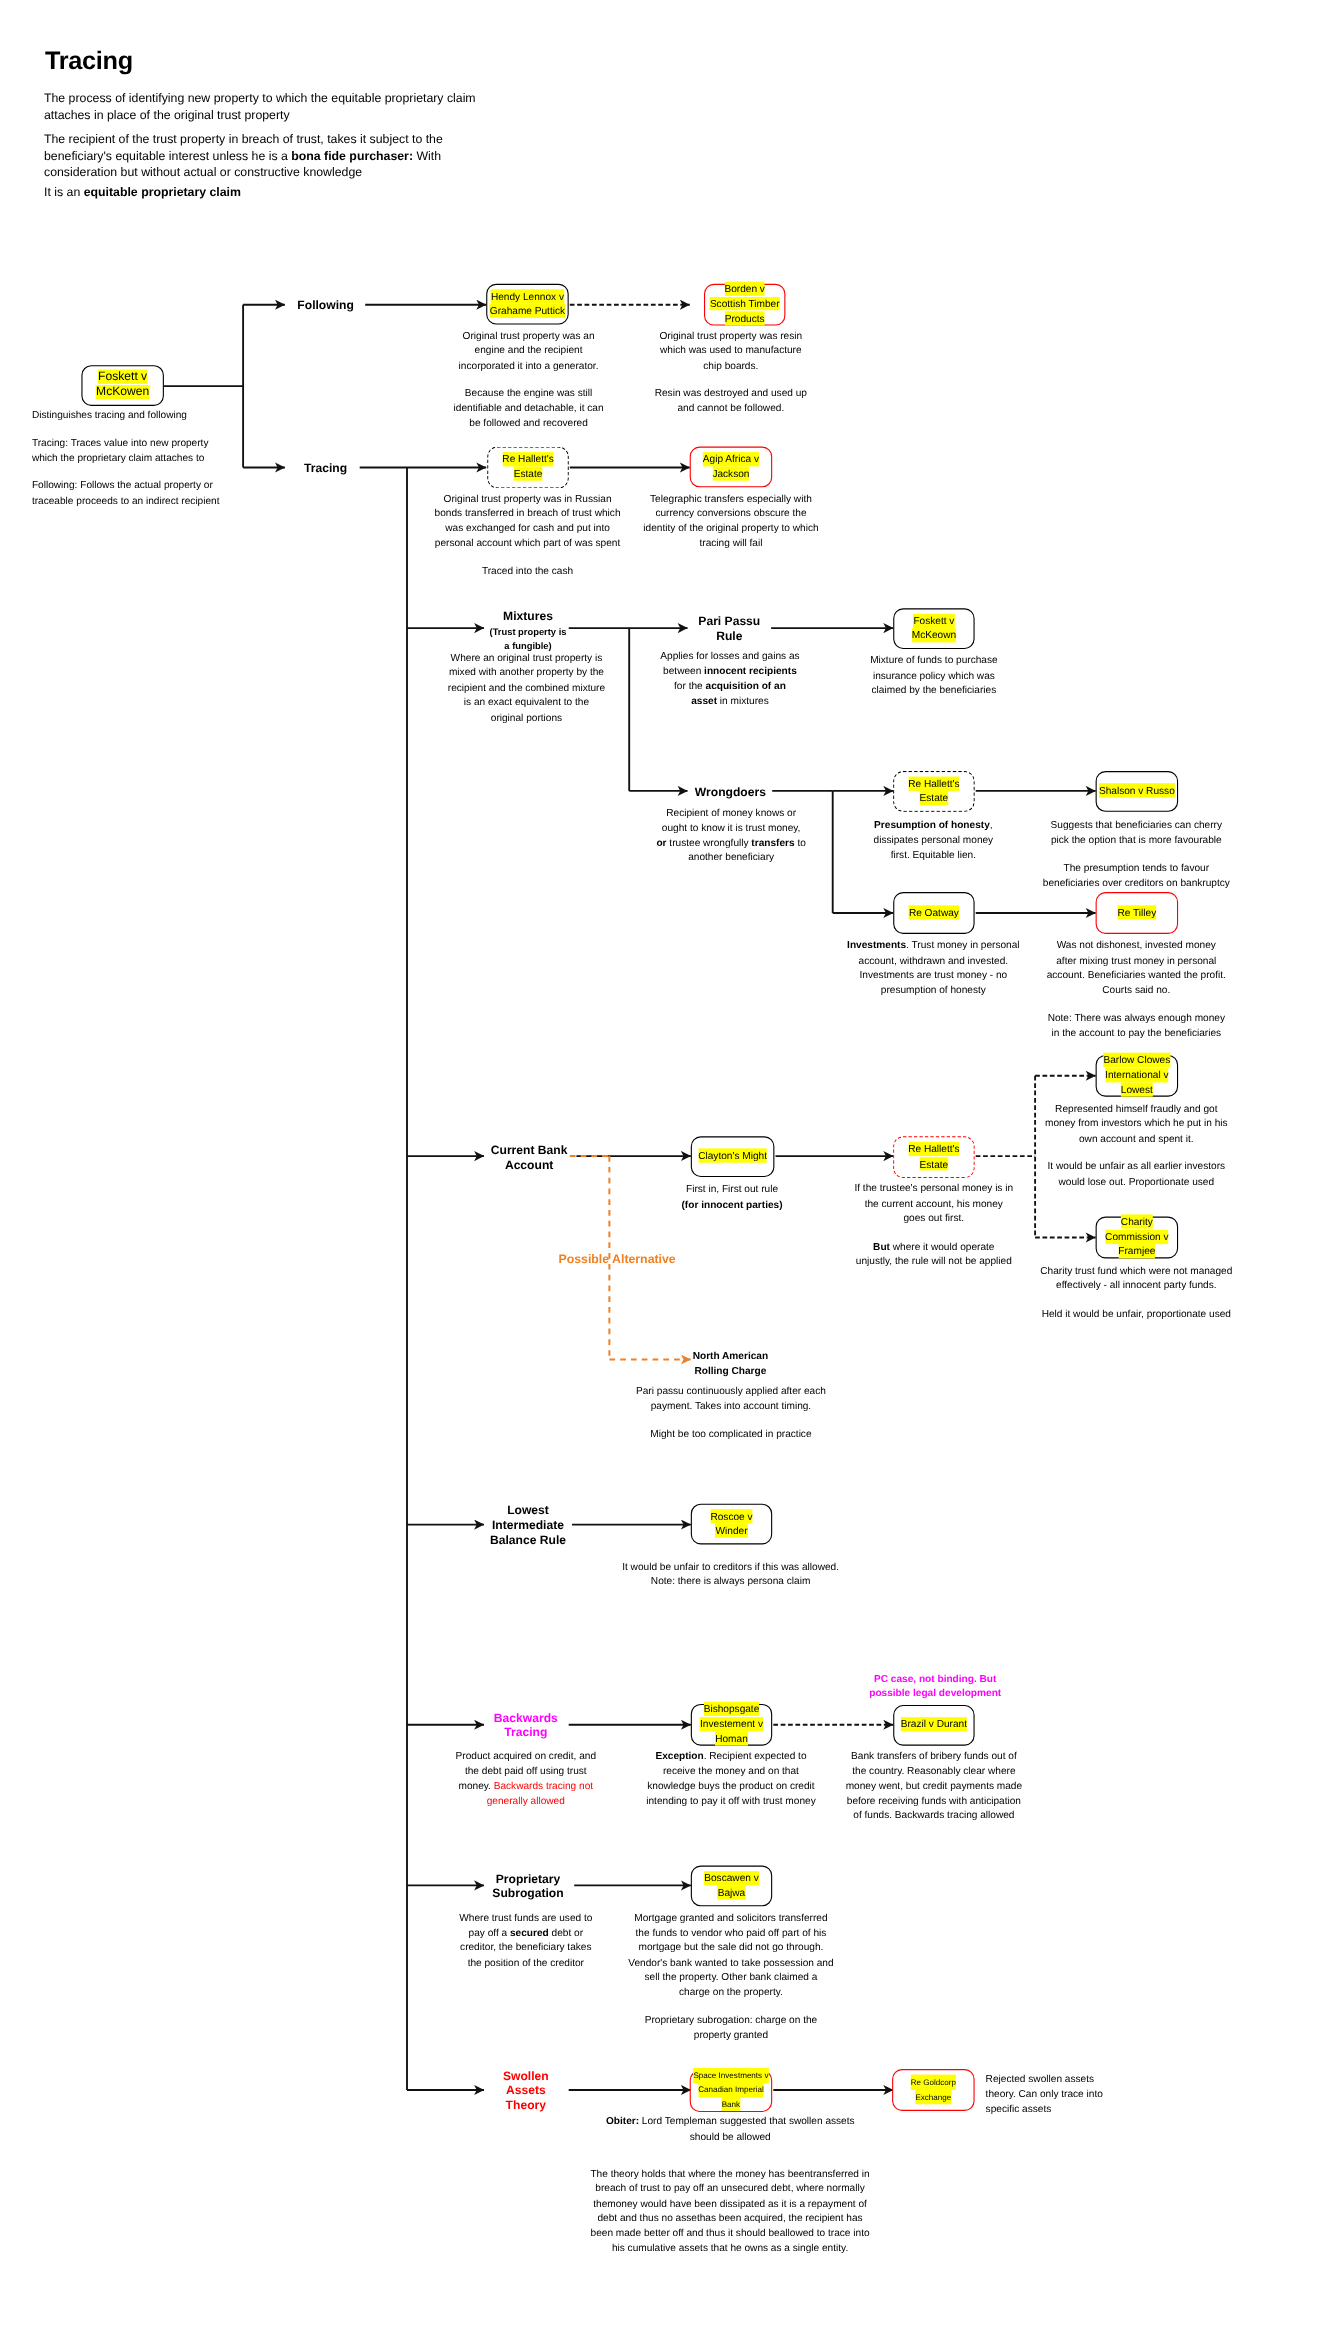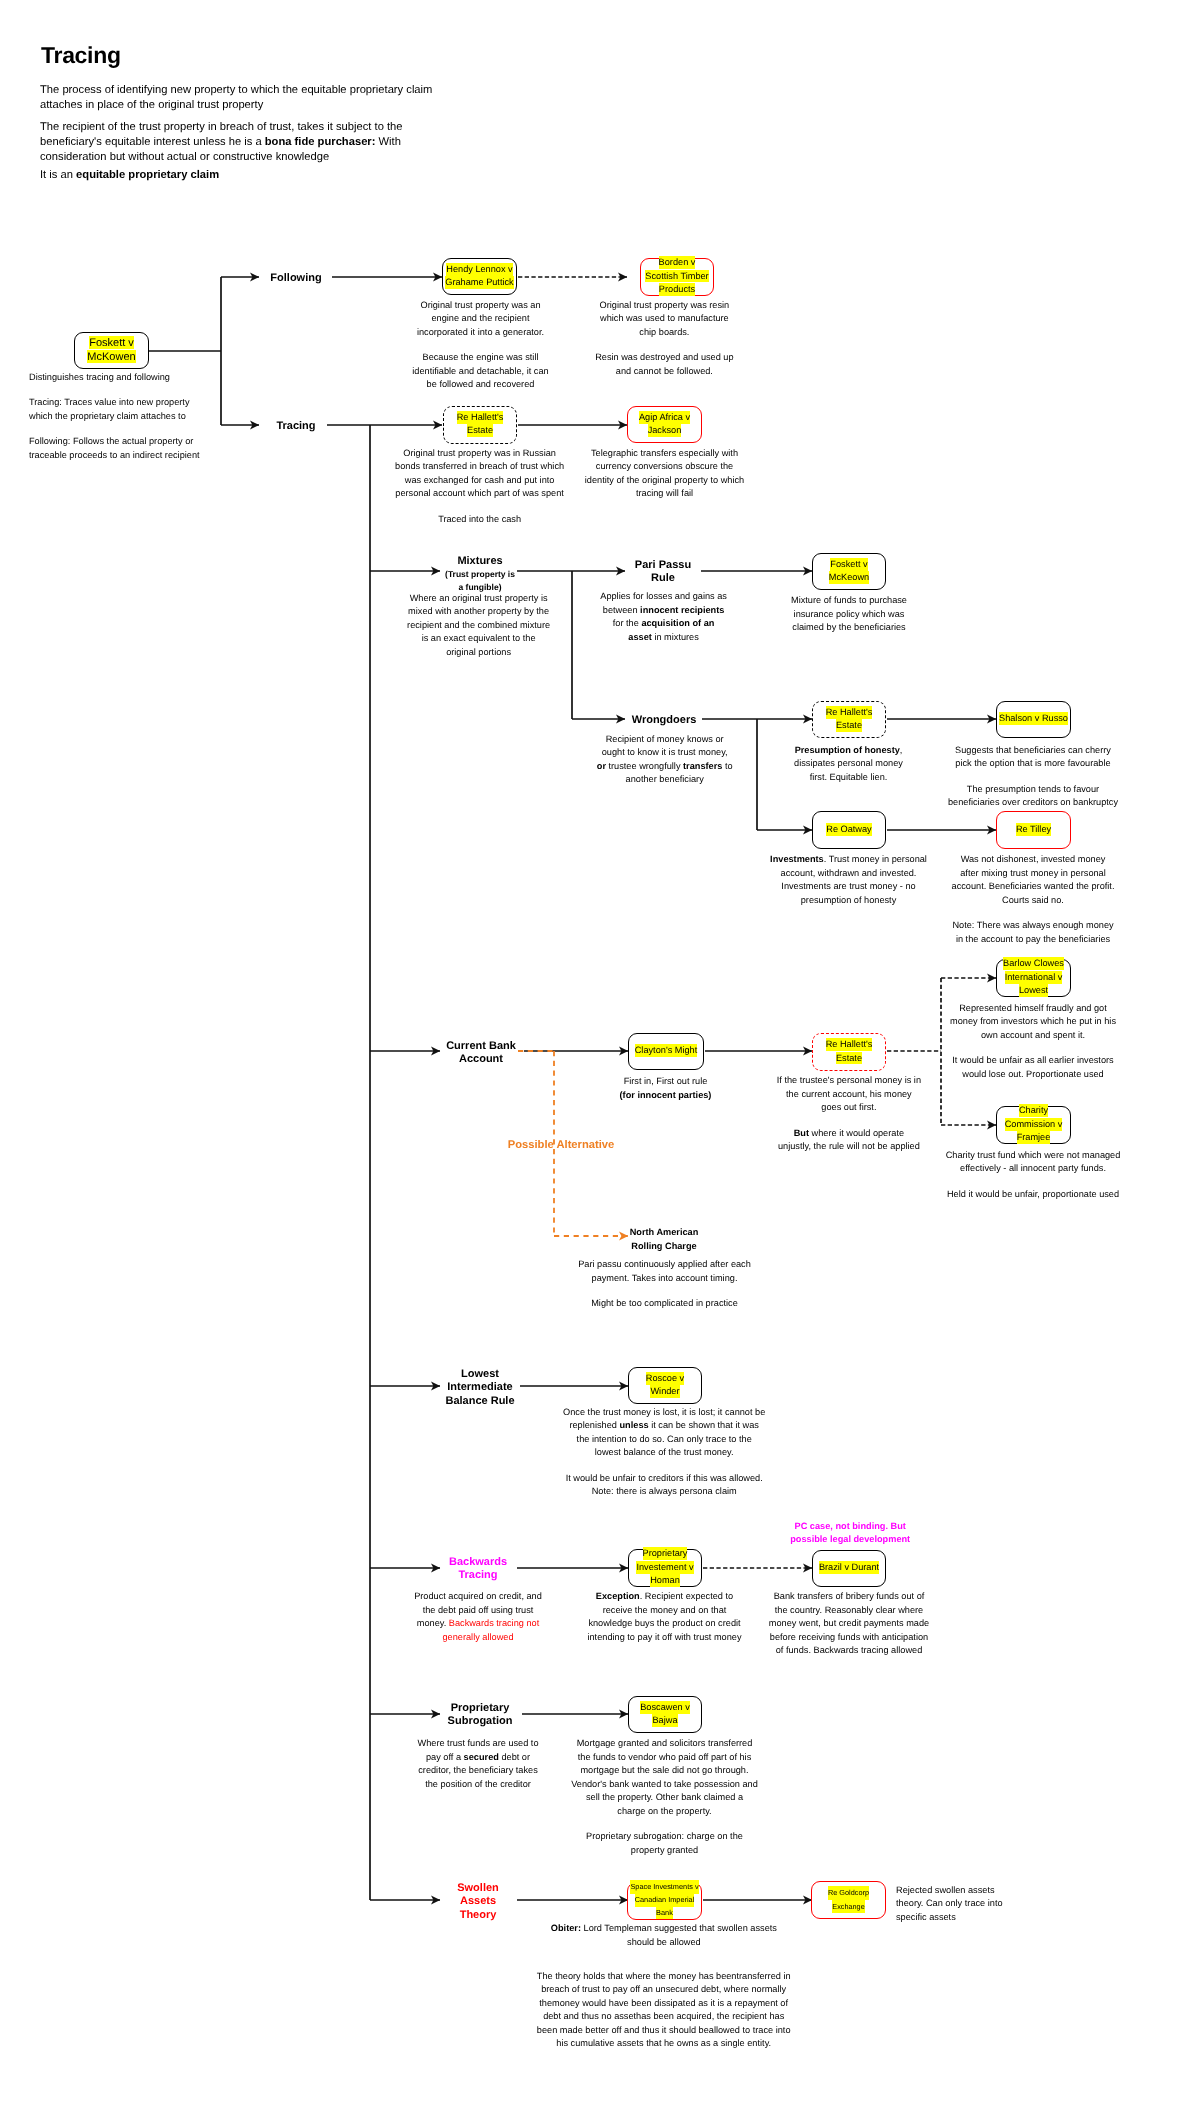--- a/index.html
+++ b/index.html
@@ -132,21 +132,21 @@
       <div class="node st-solid" style="left: 996px; top: 959px; width: 75px; height: 38px;">
         <div class="txt"><span style="padding: 1.4146px 0px;">Barlow Clowes</span><br><span style="padding: 1.4146px 0px;">International v</span><br><span style="padding: 1.4146px 0px;">Lowest</span></div>
       </div>
       <div class="node st-solid" style="left: 996px; top: 1106px; width: 75px; height: 38px;">
         <div class="txt"><span style="padding: 1.4146px 0px;">Charity</span><br><span style="padding: 1.4146px 0px;">Commission v</span><br><span style="padding: 1.4146px 0px;">Framjee</span></div>
       </div>
       <div class="node st-solid" style="left: 628px; top: 1367px; width: 74px; height: 37px;">
         <div class="txt"><span style="padding: 1.4146px 0px;">Roscoe v</span><br><span style="padding: 1.4146px 0px;">Winder</span></div>
       </div>
       <div class="node st-solid" style="left: 628px; top: 1549px; width: 74px; height: 38px;">
-        <div class="txt"><span style="padding: 1.4146px 0px;">Proprietary</span><br><span style="padding: 1.4146px 0px;">Investement v</span><br><span style="padding: 1.4146px 0px;">Homan</span></div>
+        <div class="txt"><span style="padding: 1.4146px 0px;">Bishopsgate</span><br><span style="padding: 1.4146px 0px;">Investement v</span><br><span style="padding: 1.4146px 0px;">Homan</span></div>
       </div>
       <div class="node st-solid" style="left: 812px; top: 1550px; width: 74px; height: 37px;">
         <div class="txt"><span style="padding: 1.4146px 0px;">Brazil v Durant</span></div>
       </div>
       <div class="node st-solid" style="left: 628px; top: 1696px; width: 74px; height: 37px;">
         <div class="txt"><span style="padding: 1.4146px 0px;">Boscawen v</span><br><span style="padding: 1.4146px 0px;">Bajwa</span></div>
       </div>
       <div class="node st-red" style="left: 627px; top: 1882px; width: 75px; height: 37.6px;">
         <div class="txt" style="font-size: 7.35px; line-height: 12.8px;"><span style="padding: 2.17743px 0px;">Space Investments v</span><br><span style="padding: 2.17743px 0px;">Canadian Imperial</span><br><span style="padding: 2.17743px 0px;">Bank</span></div>
       </div>
@@ -240,21 +240,20 @@
         <div><span>Charity trust fund which were not managed effectively - all innocent party funds.</span></div>
         <div class="pgap">&nbsp;</div>
         <div><span>Held it would be unfair, proportionate used</span></div>
       </div>
       <div class="desc" style="left: 577px; top: 1258px; width: 175px; text-align: center;">
         <div><span>Pari passu continuously applied after each payment. Takes into account timing.</span></div>
         <div class="pgap">&nbsp;</div>
         <div><span>Might be too complicated in practice</span></div>
       </div>
       <div class="desc" style="left: 562.7px; top: 1405.5px; width: 203px; text-align: center;">
-        <div><span>Once the trust money is lost, it is lost; it cannot be replenished </span><b>unless</b><span> it can be shown that it was the intention to do so. Can only trace to the lowest balance of the trust money.</span></div>
         <div class="pgap">&nbsp;</div>
         <div><span>It would be unfair to creditors if this was allowed. Note: there is always persona claim</span></div>
       </div>
       <div class="desc" style="left: 412.5px; top: 1590px; width: 131px; text-align: center;">
         <div><span>Product acquired on credit, and the debt paid off using trust money. </span><span style="color: rgb(255, 0, 0);">Backwards tracing not generally allowed</span></div>
       </div>
       <div class="desc" style="left: 586px; top: 1590px; width: 157px; text-align: center;">
         <div><b>Exception</b><span>. Recipient expected to receive the money and on that knowledge buys the product on credit intending to pay it off with trust money</span></div>
       </div>
       <div class="desc" style="left: 767.5px; top: 1590px; width: 163px; text-align: center;">

